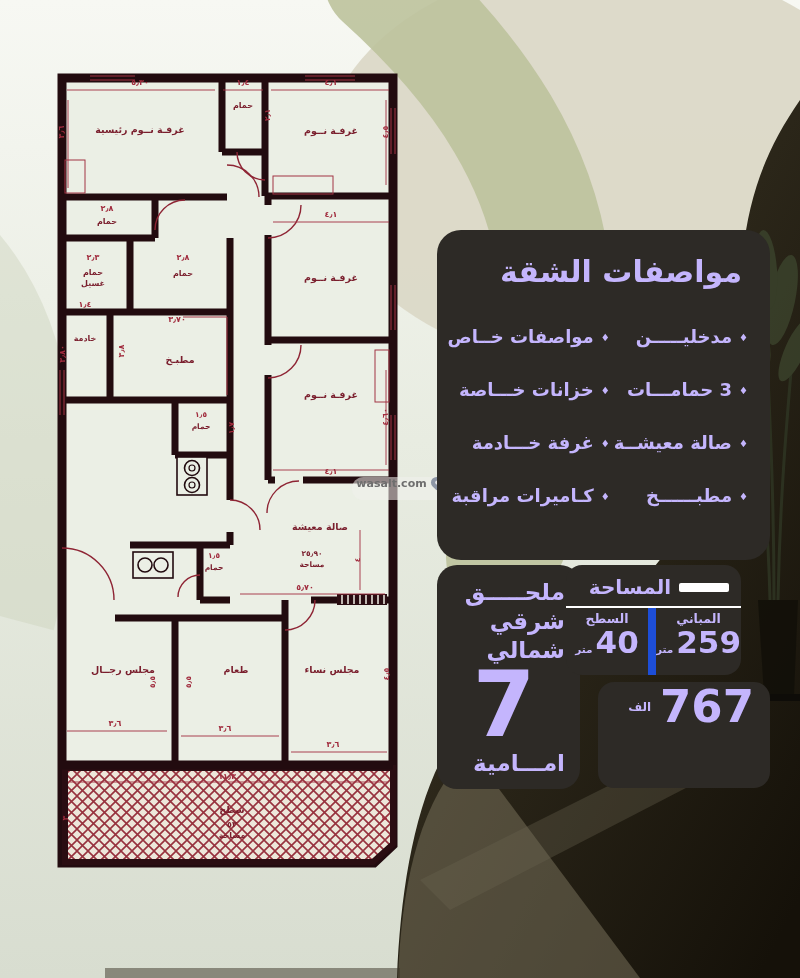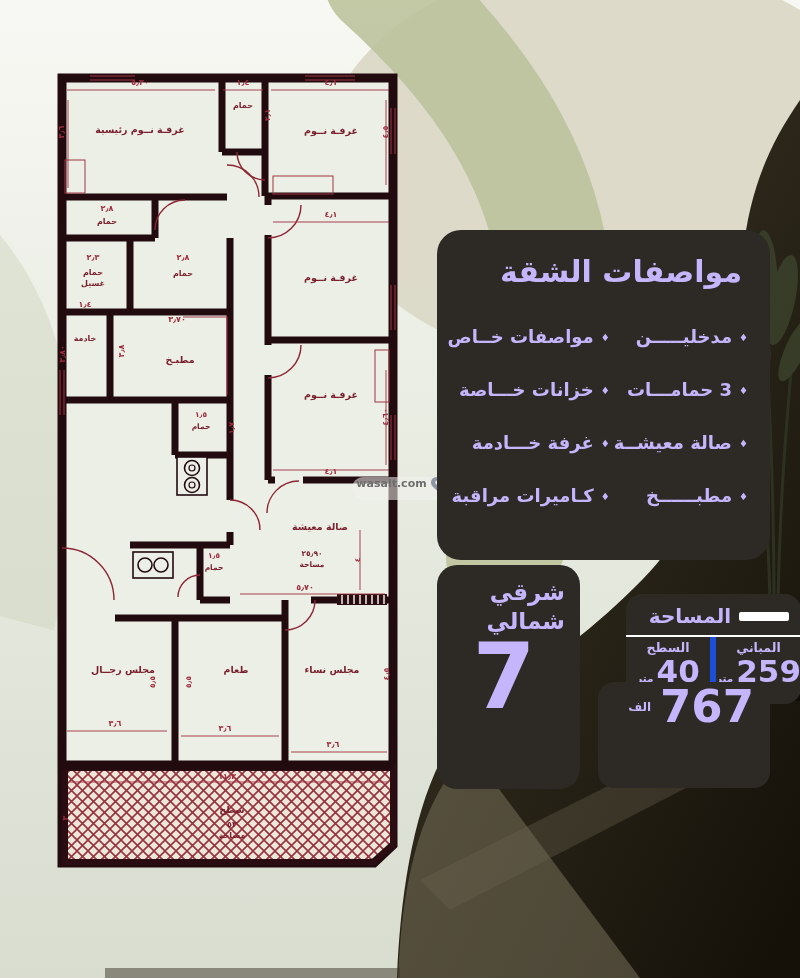--- a/index.html
+++ b/index.html
@@ -10,27 +10,27 @@
   
   .panel{position:absolute;background:#2d2a26;color:#c4b5fd;border-radius:20px;}
   .panel-specs{left:437px;top:230px;width:333px;height:330px;border-radius:24px;}
   .specs-title{direction:rtl;text-align:right;font-size:30px;font-weight:bold;padding:24px 28px 0 0;letter-spacing:.5px;}
   .specs-grid{direction:rtl;display:grid;grid-template-columns:1fr 1fr;row-gap:32px;column-gap:4px;margin-top:37px;padding:0 22px 0 12px;}
   .spec-item{display:flex;align-items:center;gap:7px;font-size:18px;font-weight:bold;white-space:nowrap;}
   .diamond{font-size:10px;line-height:1;transform:translateY(1px);}
   .panel-annex{left:437px;top:565px;width:143px;height:224px;direction:rtl;text-align:right;padding:13px 15px 0 12px;}
   .annex-line{font-size:23px;font-weight:bold;line-height:1.25;}
   .annex-number{font-size:90px;font-weight:bold;line-height:.92;text-align:center;margin:0 6px 2px 0;}
-  .panel-area{left:626px;top:565px;width:175px;height:110px;border-radius:16px;display:flex;flex-direction:column;margin-top:29px;}
+  .panel-area{left:566px;top:565px;width:175px;height:110px;border-radius:16px;display:flex;flex-direction:column;}
   .bar-head{direction:rtl;display:flex;align-items:center;gap:8px;padding:10px 12px 7px;}
   .white-bar{width:50px;height:9px;background:#fff;border-radius:2px;flex:none;}
   .bar-title{font-size:20px;font-weight:bold;}
   .area-table{direction:rtl;display:flex;flex:1;border-top:2px solid #fff;}
   .area-cell{flex:1;display:flex;flex-direction:column;align-items:center;padding-top:3px;}
-  .area-cell.sep{border-right:6px solid #1d4ed8;}
+  .area-cell.sep{border-right:8px solid #1d4ed8;}
   .cell-head{font-size:12.5px;font-weight:bold;}
   .cell-val{direction:rtl;display:flex;align-items:baseline;gap:3px;margin-top:1px;}
   .big-num{font-size:31px;font-weight:bold;line-height:1;}
   .small-unit{font-size:10.5px;font-weight:bold;}
   .panel-price{left:598px;top:682px;width:172px;height:106px;border-radius:16px;}
   .price-row{direction:rtl;display:flex;align-items:center;gap:9px;padding:2px 16px 0;}
   .price-num{font-size:45px;font-weight:bold;line-height:1;}
   .price-unit{font-size:12px;font-weight:bold;}
   
   .watermark{position:absolute;left:352px;top:477px;width:94px;height:23px;background:rgba(240,240,237,.55);
@@ -268,22 +268,24 @@
           <span>مطبــــــخ</span>
         </div>
       <div class="spec-item">
           <span class="diamond">♦</span>
           <span>كـاميرات مراقبة</span>
         </div>
     </div>
   </div>
 
   <div class="panel panel-annex">
+    <div class="annex-line">ملحـــــق</div>
     <div class="annex-line">شرقي شمالي</div>
     <div class="annex-number">7</div>
+    <div class="annex-line">امـــامية</div>
   </div>
 
   <div class="panel panel-area">
     <div class="bar-head">
       <span class="white-bar"></span>
       <span class="bar-title">المساحة</span>
     </div>
     <div class="area-table">
       <div class="area-cell">
         <span class="cell-head">المباني</span>

